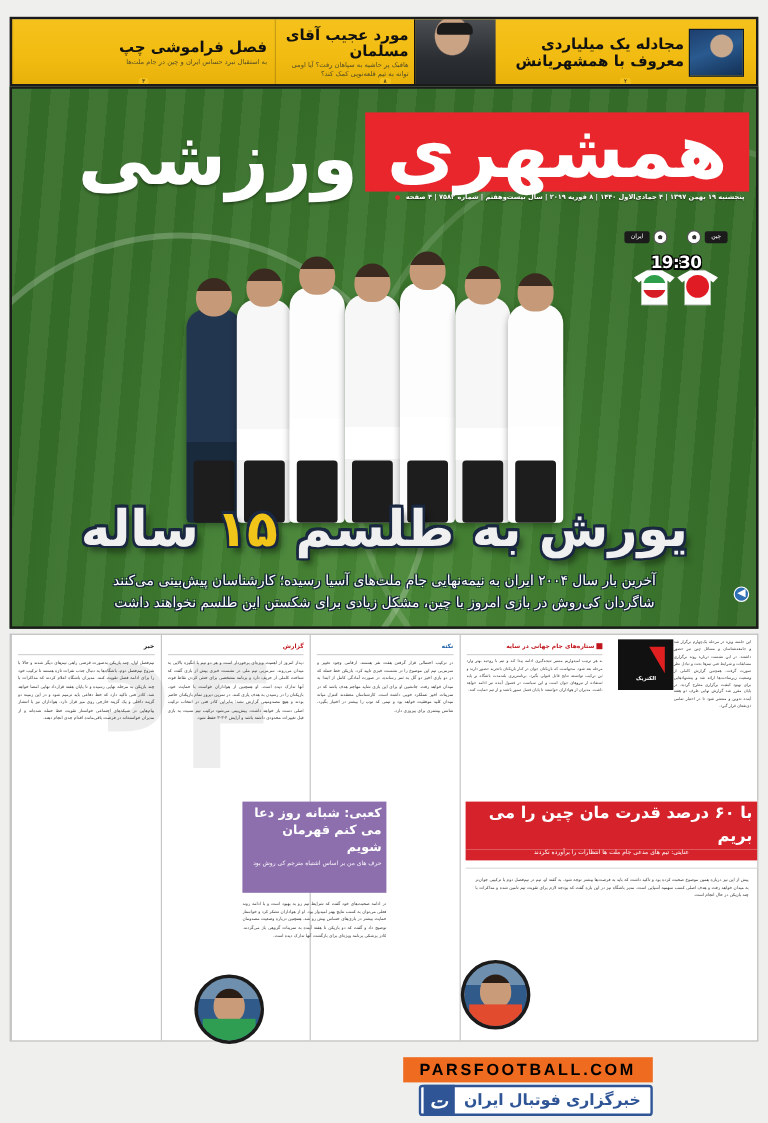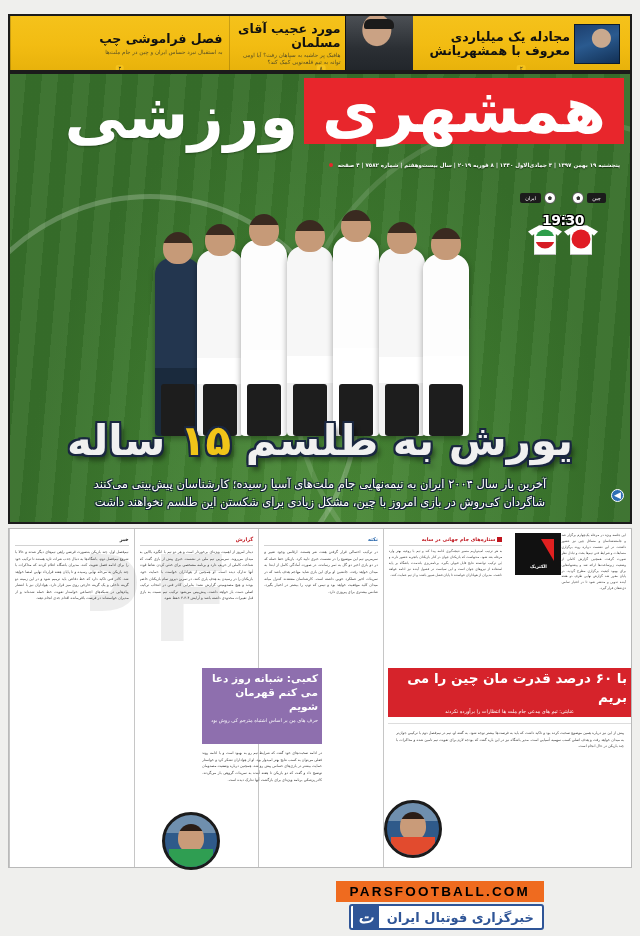--- a/index.html
+++ b/index.html
@@ -99,21 +99,21 @@
     background: #e8262c; height: 66px; display: flex; align-items: center;
     justify-content: center; color: #fff; font-weight: bold;
     font-size: 62px; line-height: 1; padding: 0 18px;
     font-family: "DejaVu Sans", sans-serif;
   }
   .mh-white {
     height: 78px; display: flex; align-items: center; justify-content: center;
     color: #fff; font-weight: bold; font-size: 62px; line-height: 1;
     padding: 0 2px; text-shadow: 0 1px 2px rgba(0,0,0,.35);
   }
-  .mh-wrap { display:flex; direction: rtl; align-items:center; }
+  .mh-wrap { display:flex; direction: rtl; align-items:center;margin-top:16px; }
 
   .dateline {
     position: absolute; top: 88px; right: 10px;
     direction: rtl; font-size: 5.5px; color: #fff; font-weight: bold;
     text-shadow: 0 1px 1px rgba(0,0,0,.6);
     display: flex; gap: 5px; align-items: center; flex-direction: row-reverse;
   }
   .dl-dot { width:4px; height:4px; background:#e8262c; border-radius:50%; display:inline-block; }
 
   

